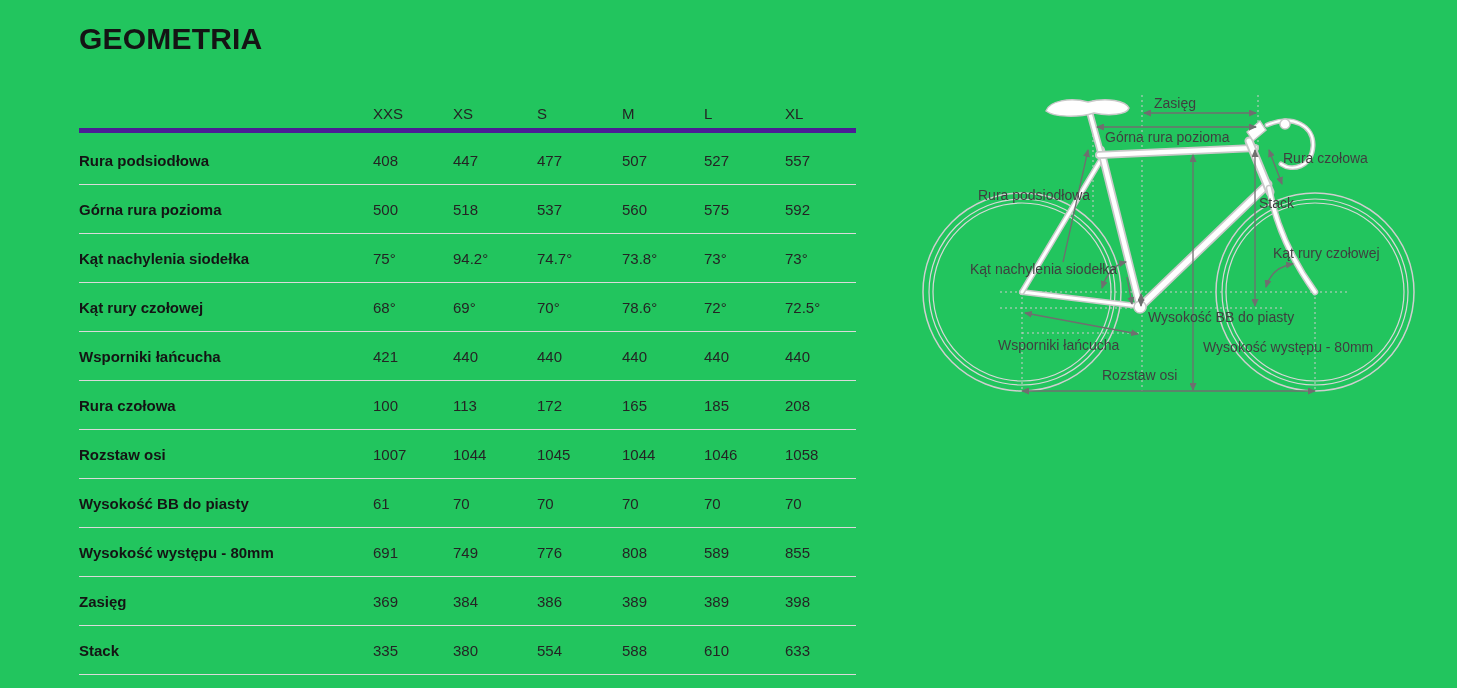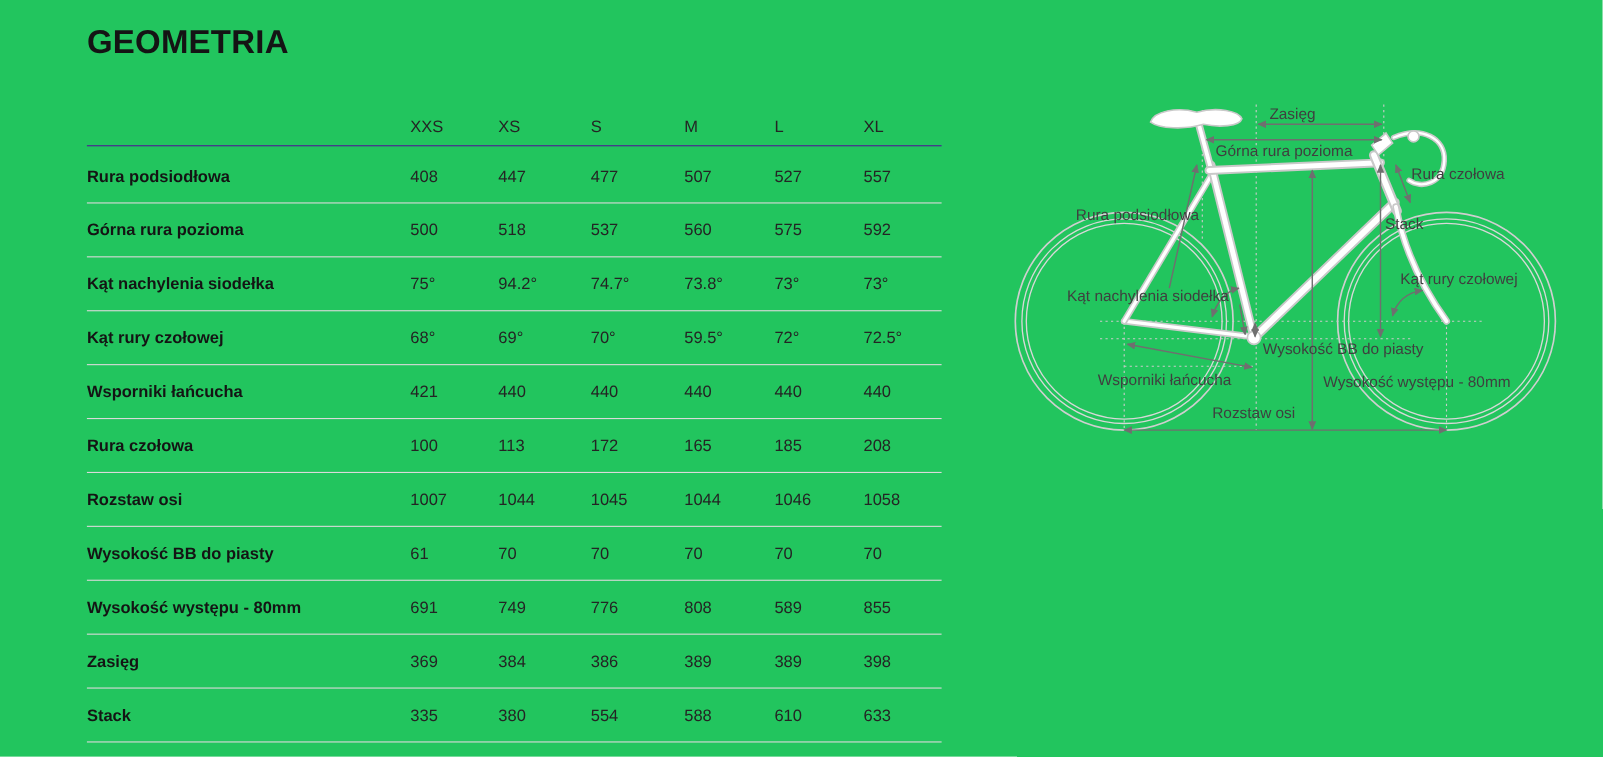--- a/index.html
+++ b/index.html
@@ -5,21 +5,21 @@
   * { margin:0; padding:0; box-sizing:border-box; }
   html,body { width:1457px; height:688px; background:#ffffff; overflow:hidden;
               font-family:"Liberation Sans", sans-serif; }
   .page { position:relative; width:1457px; height:688px; background:#22c55e; }
 
   .title { position:absolute; left:79px; top:22px; font-size:30px; font-weight:700;
            color:#141414; letter-spacing:0.2px; }
 
   .geo-table { position:absolute; left:79px; top:99px; width:777px; }
   .thead { display:grid; grid-template-columns:294px 80px 84px 85px 82px 81px 71px;
-           height:34px; align-items:center; border-bottom:1px solid #4c1d95; }
+           height:34px; align-items:center; border-bottom:5px solid #4c1d95; }
   .th { font-size:15px; color:#242424; font-weight:400; }
   .tbody { margin-top:3px; }
   .tr { display:grid; grid-template-columns:294px 80px 84px 85px 82px 81px 71px;
         height:49px; align-items:center; border-bottom:1px solid #dadada; }
   .tr:last-child { border-bottom:1px solid #dadada; }
   .td { font-size:15px; color:#242424; }
   .td.label { font-weight:700; color:#141414; }
 
   .diagram { position:absolute; left:905px; top:70px; width:552px; height:360px; }
   svg { font-family:"Liberation Sans", sans-serif; }
@@ -78,21 +78,21 @@
         <div class="td">73.8°</div>
         <div class="td">73°</div>
         <div class="td">73°</div>
       </div>
 
       <div class="tr">
         <div class="td label">Kąt rury czołowej</div>
         <div class="td">68°</div>
         <div class="td">69°</div>
         <div class="td">70°</div>
-        <div class="td">59.5°</div>
+        <div class="td">78.6°</div>
         <div class="td">72°</div>
         <div class="td">72.5°</div>
       </div>
 
       <div class="tr">
         <div class="td label">Wsporniki łańcucha</div>
         <div class="td">421</div>
         <div class="td">440</div>
         <div class="td">440</div>
         <div class="td">440</div>

